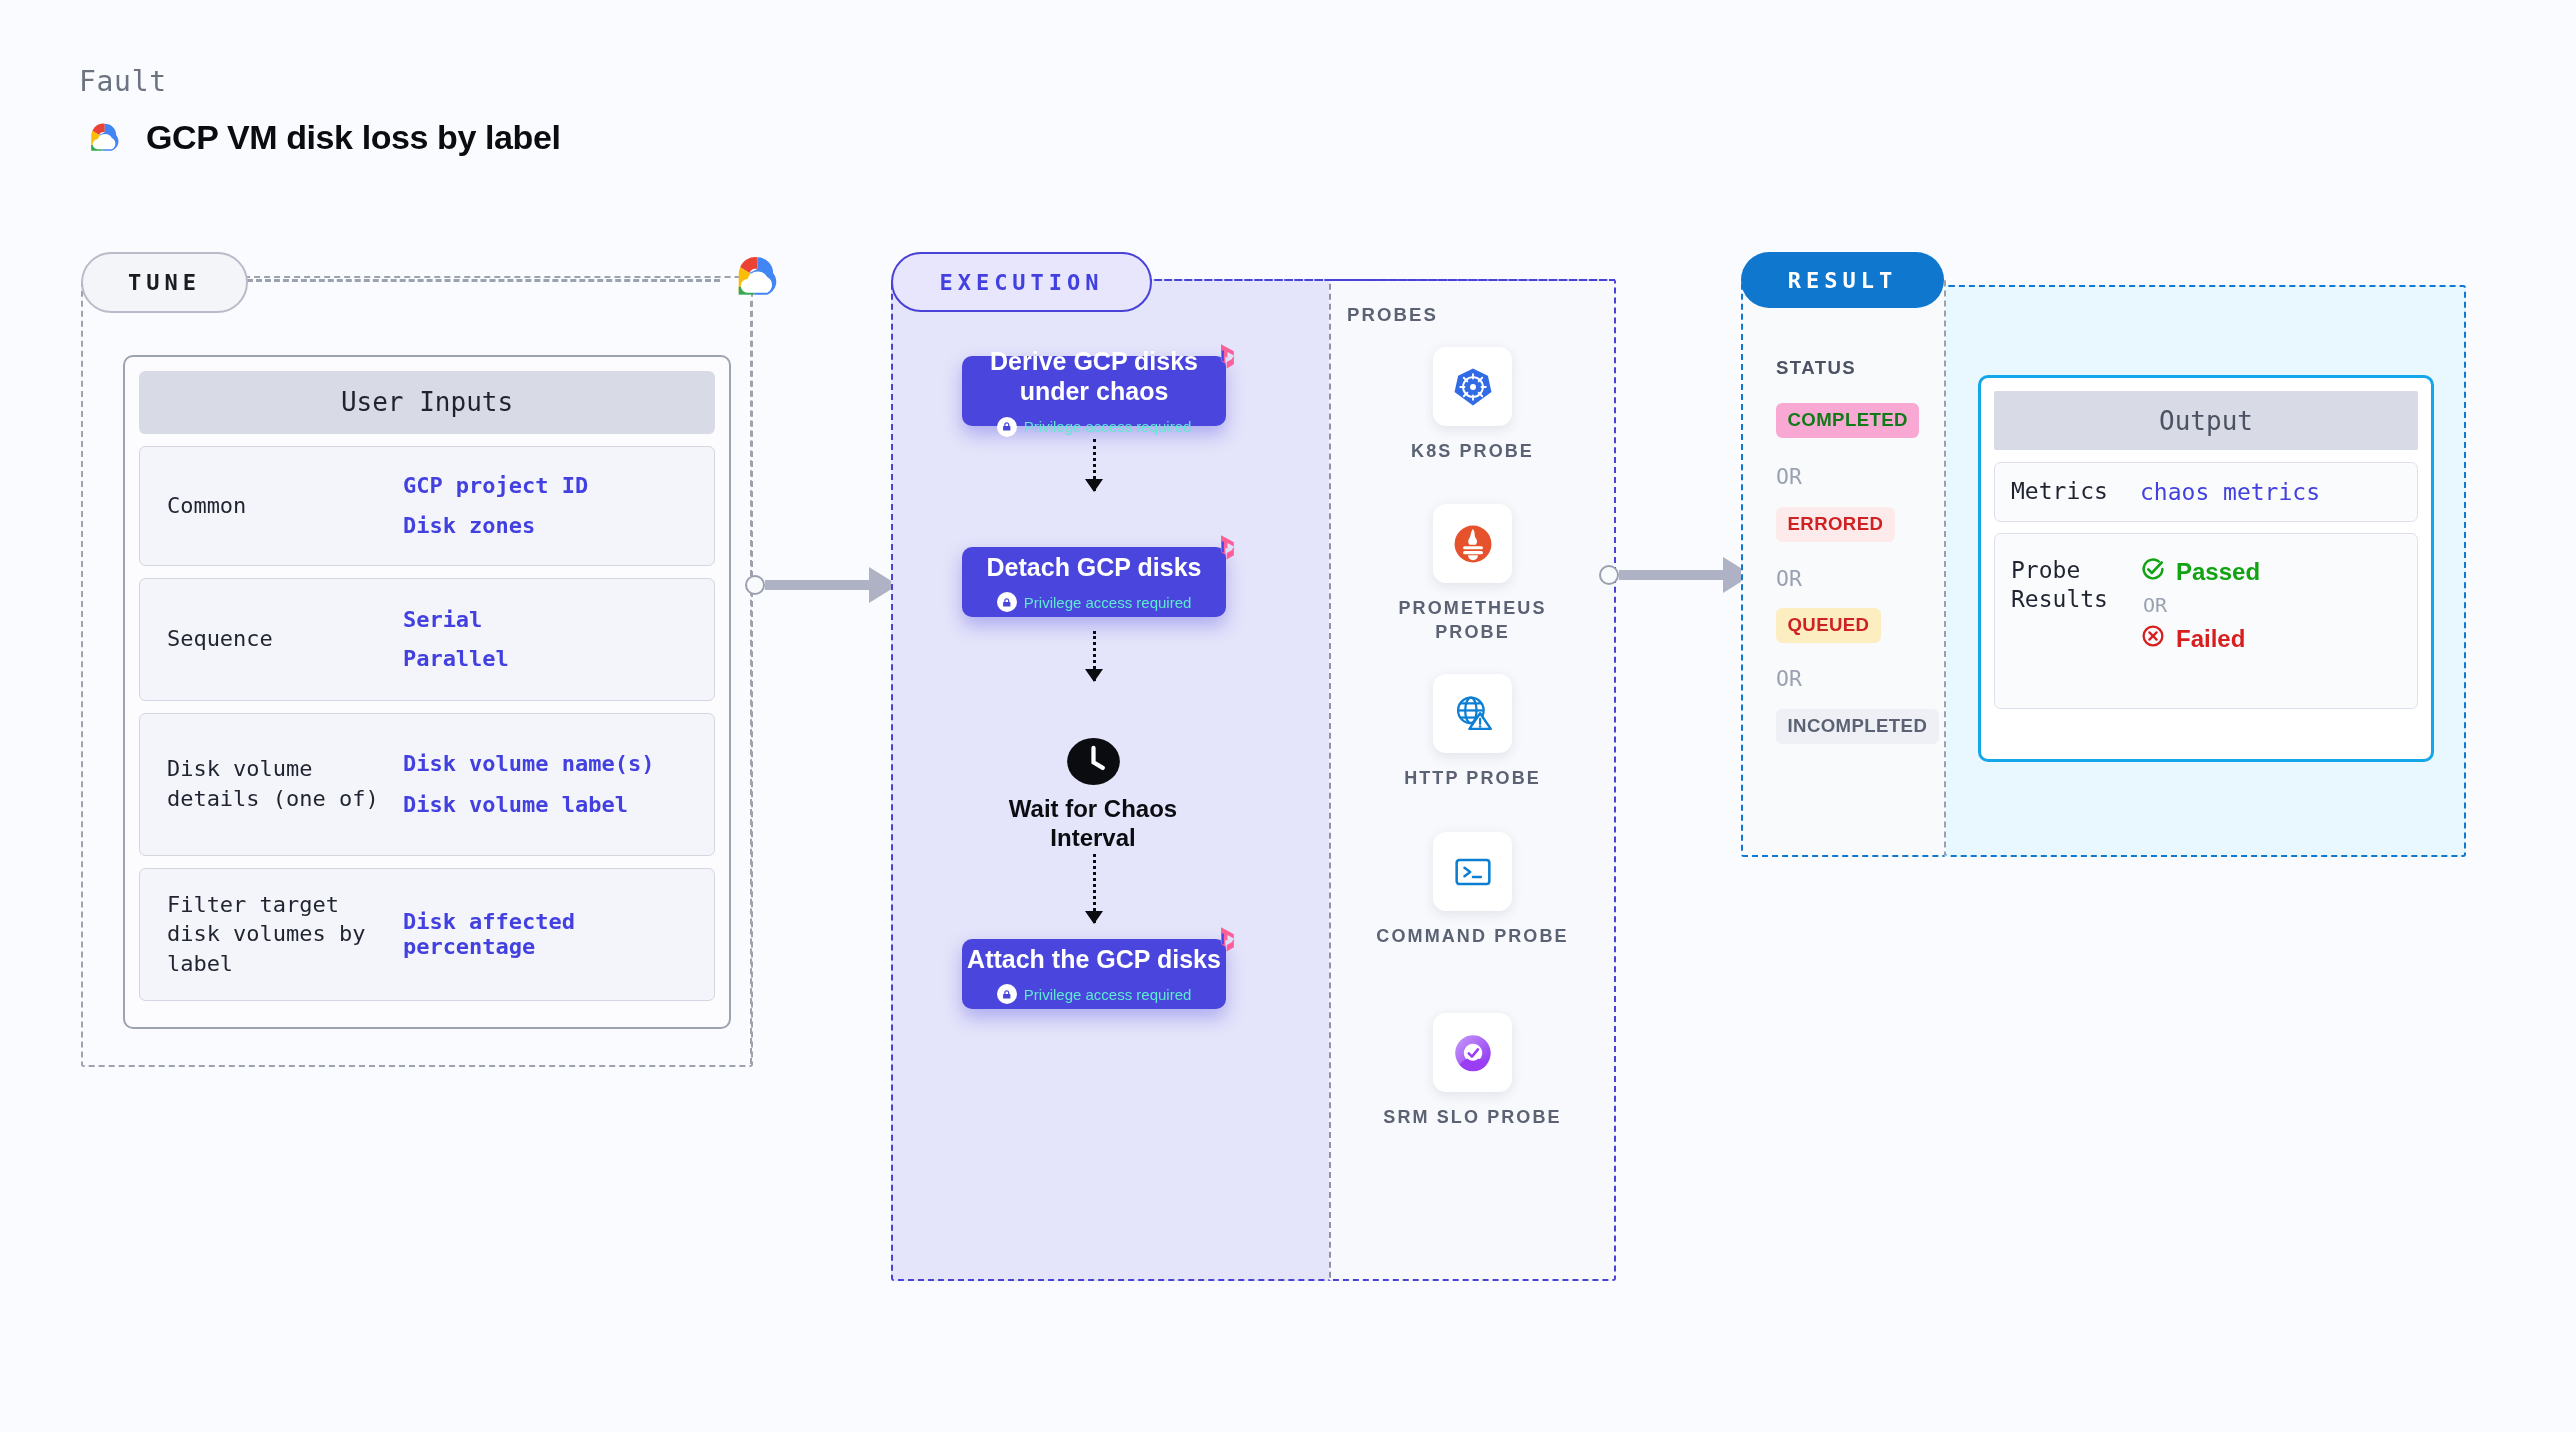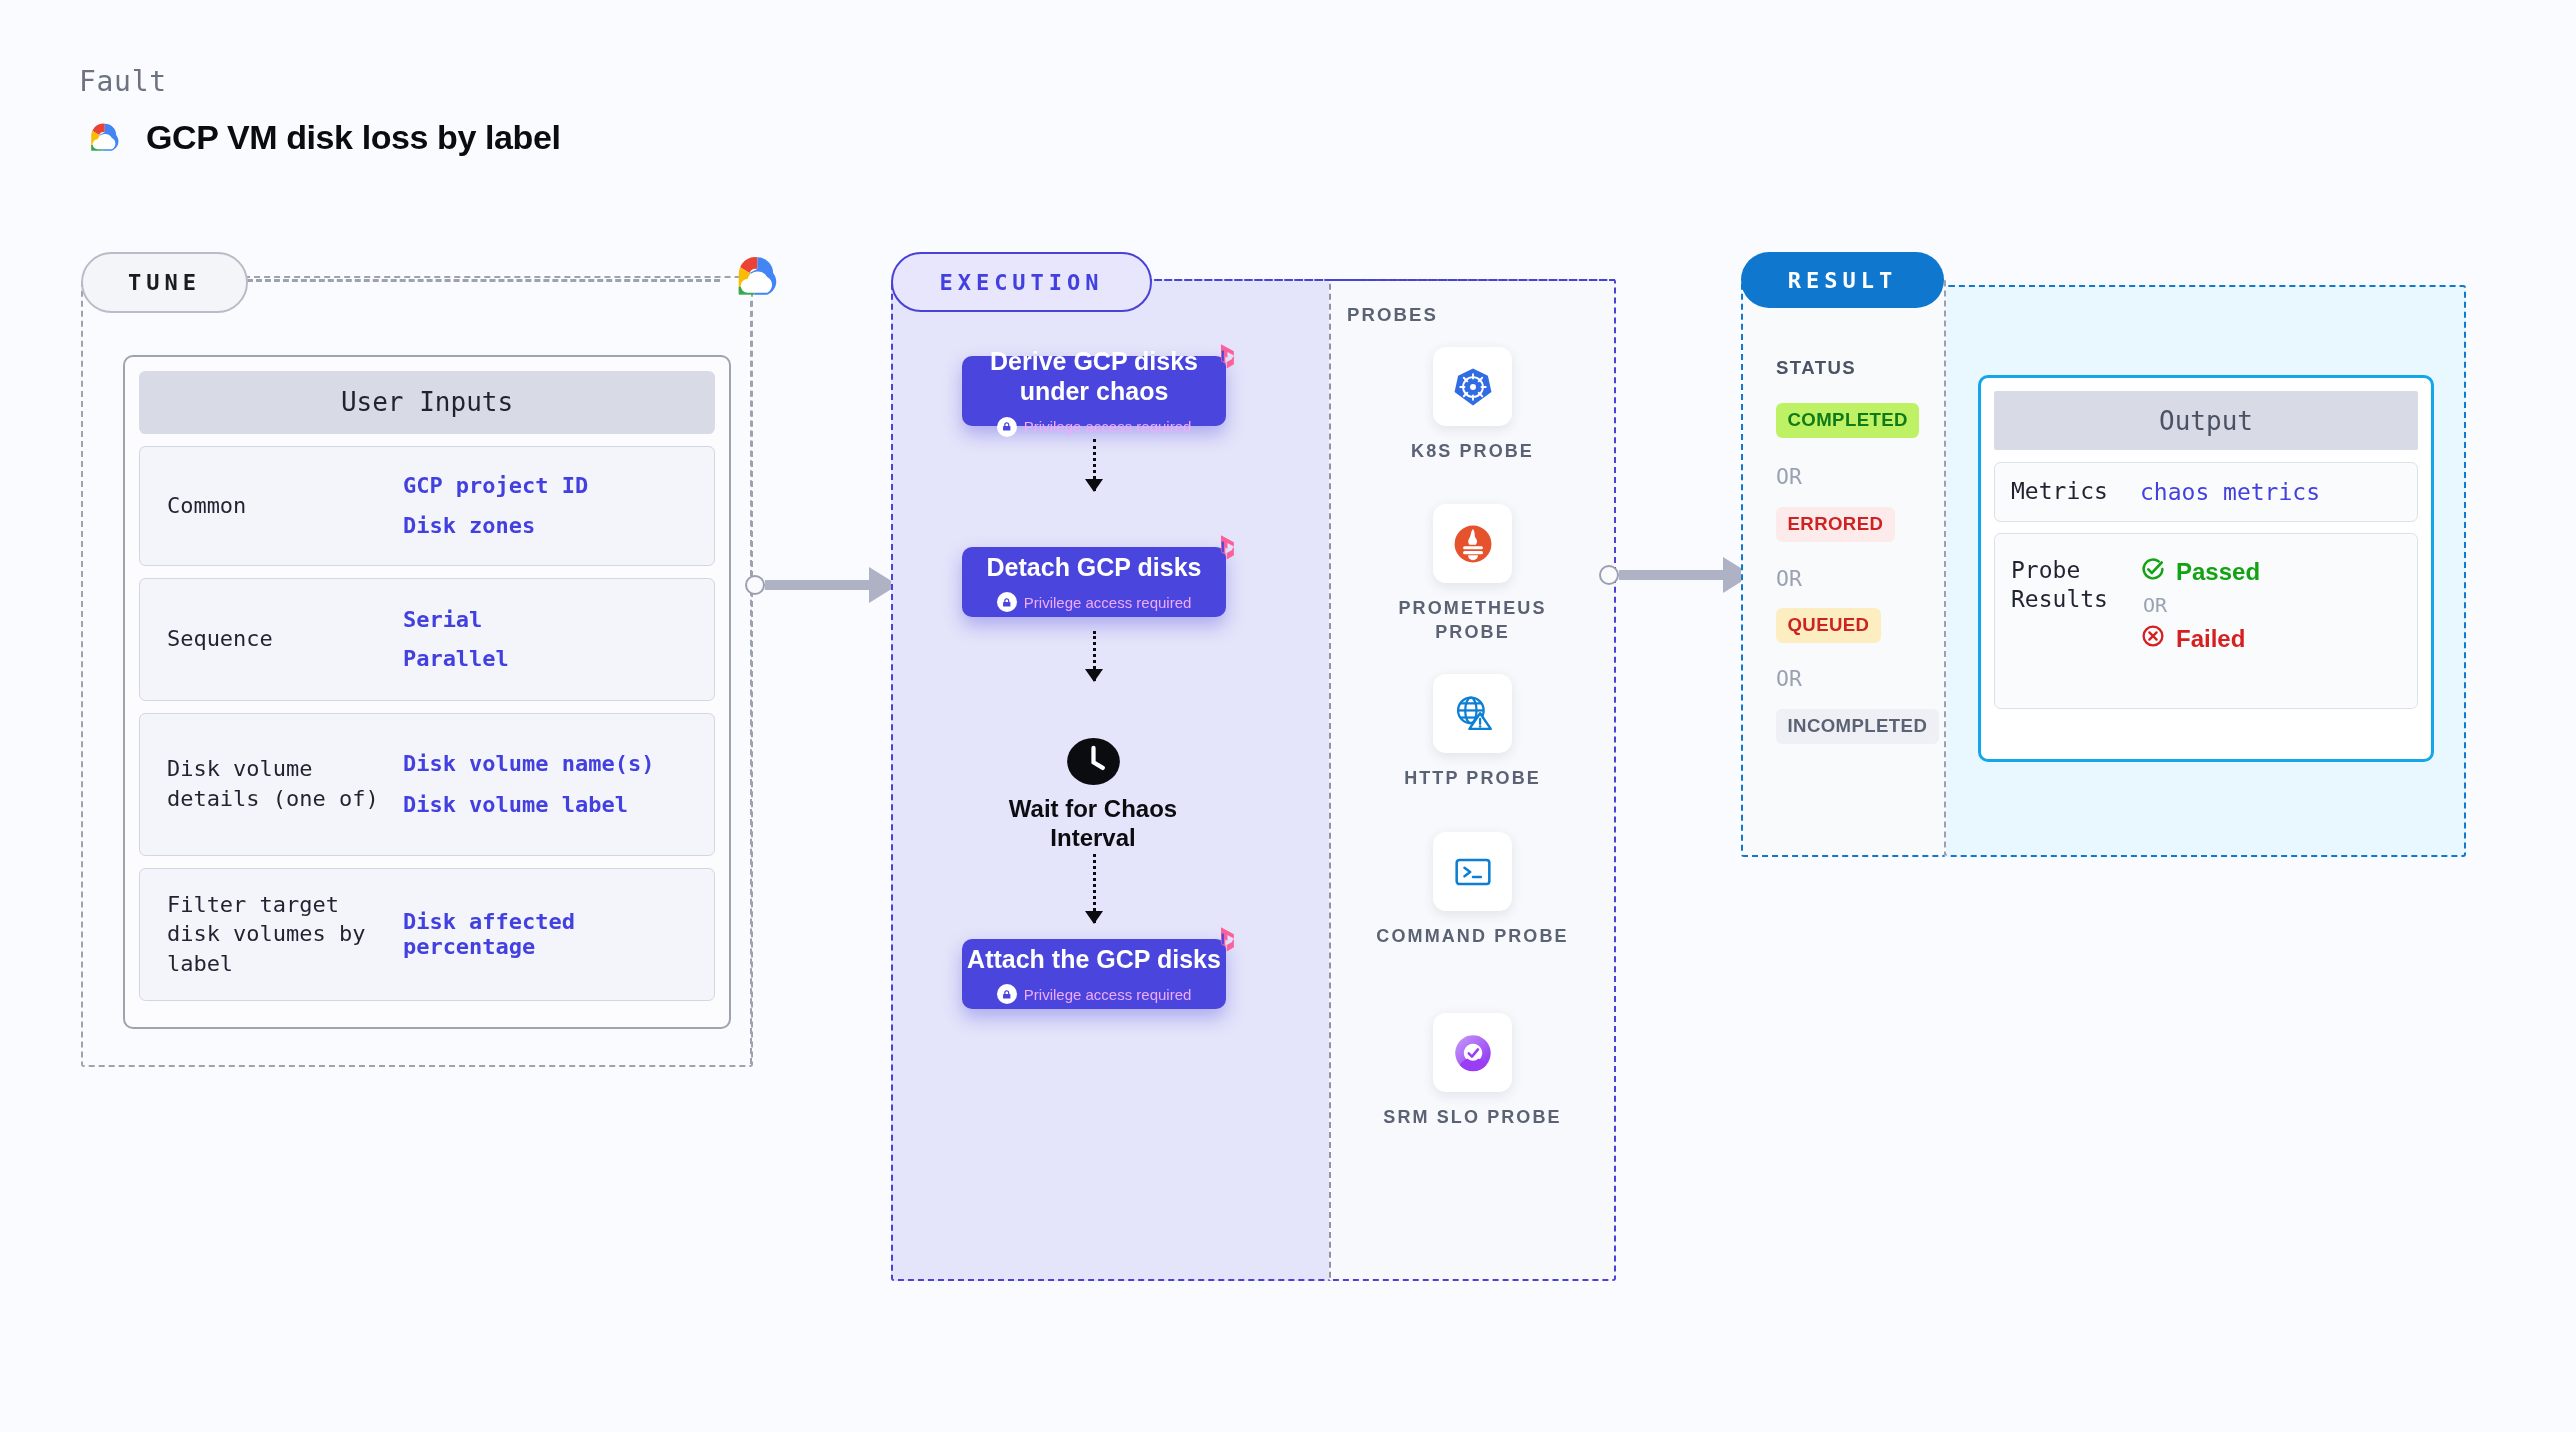--- a/index.html
+++ b/index.html
@@ -137,21 +137,21 @@
     border-radius: 10px;
     box-shadow: 0 8.6px 18.6px rgba(74,70,221,0.35);
     color: #fff;
     display: flex; flex-direction: column;
     align-items: center; justify-content: center;
     text-align: center;
   }
   .exec-block .bt { font-size: 25px; font-weight: bold; line-height: 1.22; }
   .exec-block .priv {
     display: flex; align-items: center; gap: 7.2px;
-    margin-top: 10px; font-size: 15px; color: #f0abfc;
+    margin-top: 10px; font-size: 15px; color: #5eead4;
   }
   .lock-badge {
     width: 20px; height: 20px; border-radius: 50%;
     background: #ffffff; display: inline-flex;
     align-items: center; justify-content: center;
   }
   .ribbon { position: absolute; right: -10px; top: -14.3px; }
 
   #blk-derive { left: 962px; top: 356px; width: 264px; height: 70px; }
   #blk-detach { left: 962px; top: 547px; width: 264px; height: 70px; }
@@ -228,21 +228,21 @@
   .status-badge {
     position: absolute; left: 1776px;
     border-radius: 6.4px; padding: 6.4px 11.5px;
     font-size: 18.6px; font-weight: bold; letter-spacing: 0.4px;
   }
   .or-text {
     position: absolute; left: 1776px;
     font-size: 21.5px; color: #9aa1b1;
     font-family: "DejaVu Sans Mono", monospace;
   }
-  #badge-0 { top: 403px; background: #bef264; color: #107a18; }
+  #badge-0 { top: 403px; background: #f9a8d4; color: #107a18; }
   #or-0    { top: 464px; }
   #badge-1 { top: 507px; background: #fdeaea; color: #cf2222; }
   #or-1    { top: 566px; }
   #badge-2 { top: 608px; background: #fdeec2; color: #cf2222; }
   #or-2    { top: 666px; }
   #badge-3 { top: 709px; background: #eef0f6; color: #5b6274; }
 
   #output-card {
     position: absolute; left: 1978px; top: 375px;
     width: 456px; height: 387px;

